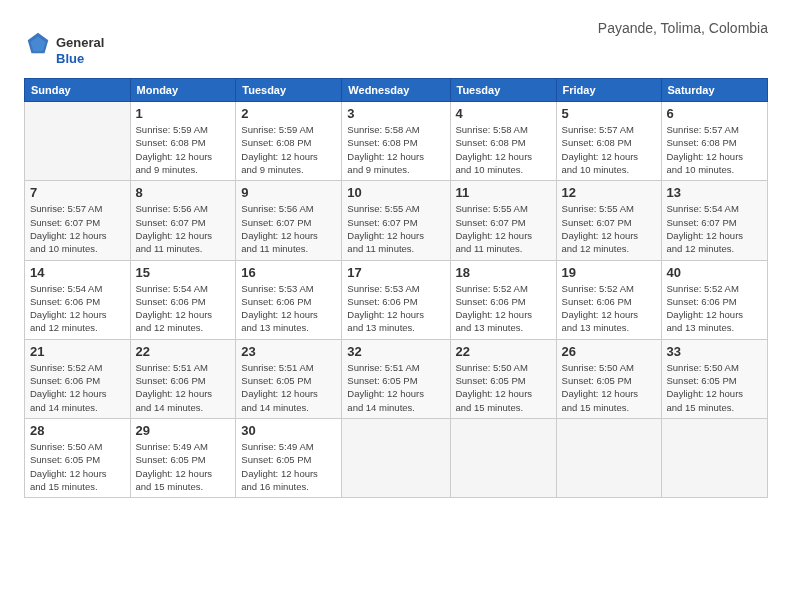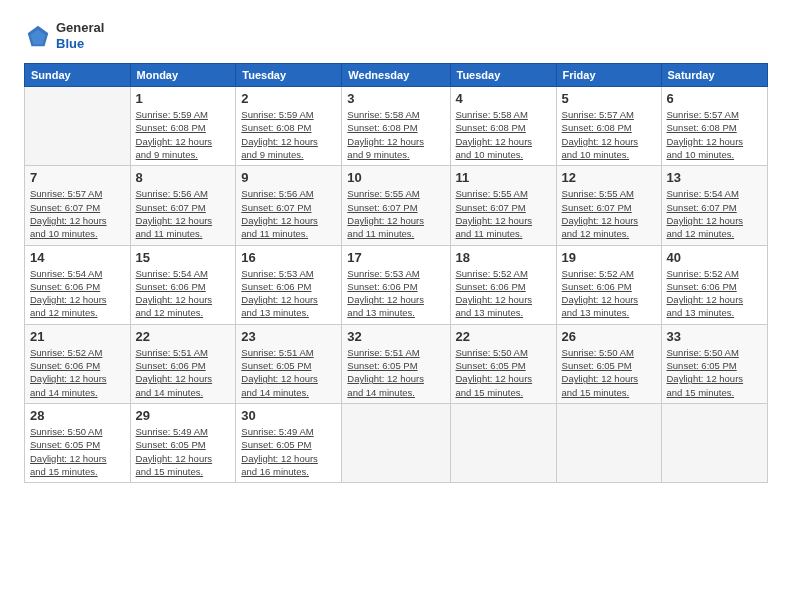--- a/index.html
+++ b/index.html
@@ -73,44 +73,44 @@
       font-size: 13px;
       font-weight: bold;
       color: #333;
       display: block;
       margin-bottom: 2px;
     }
     .day-info {
       color: #444;
       font-size: 9.5px;
       line-height: 1.4;
-      text-decoration: underline;
     }
     .empty-cell {
       background: #f5f5f5 !important;
     }
   </style>
 </head>
 <body>
 
 <div class="page">
   <div class="header">
     <div class="logo">
       <svg class="logo-icon" viewBox="0 0 30 30">
         <polygon points="15,4 26,12 22,26 8,26 4,12" fill="#1a5db5" opacity="0.85"></polygon>
         <polygon points="15,8 23,14 20,24 10,24 7,14" fill="#4a90d9" opacity="0.7"></polygon>
       </svg>
       <div>
-        <div style="font-size:13px; font-weight:bold; color:#333; line-height:1.2;">
+        <div style="font-size:13px; font-weight:bold; color:#333; line-height:1.2;margin-top:15px;">
           <span>General</span><br>
           <span style="color:#1a5db5;">Blue</span>
         </div>
       </div>
     </div>
     <div class="title-block">
+      <div class="subtitle">Payande, Tolima, Colombia</div>
     </div>
   </div>
 
   <table class="calendar">
     <thead>
       <tr>
       <th>Sunday</th>
           <th>Monday</th>
           <th>Tuesday</th>
           <th>Wednesday</th>

